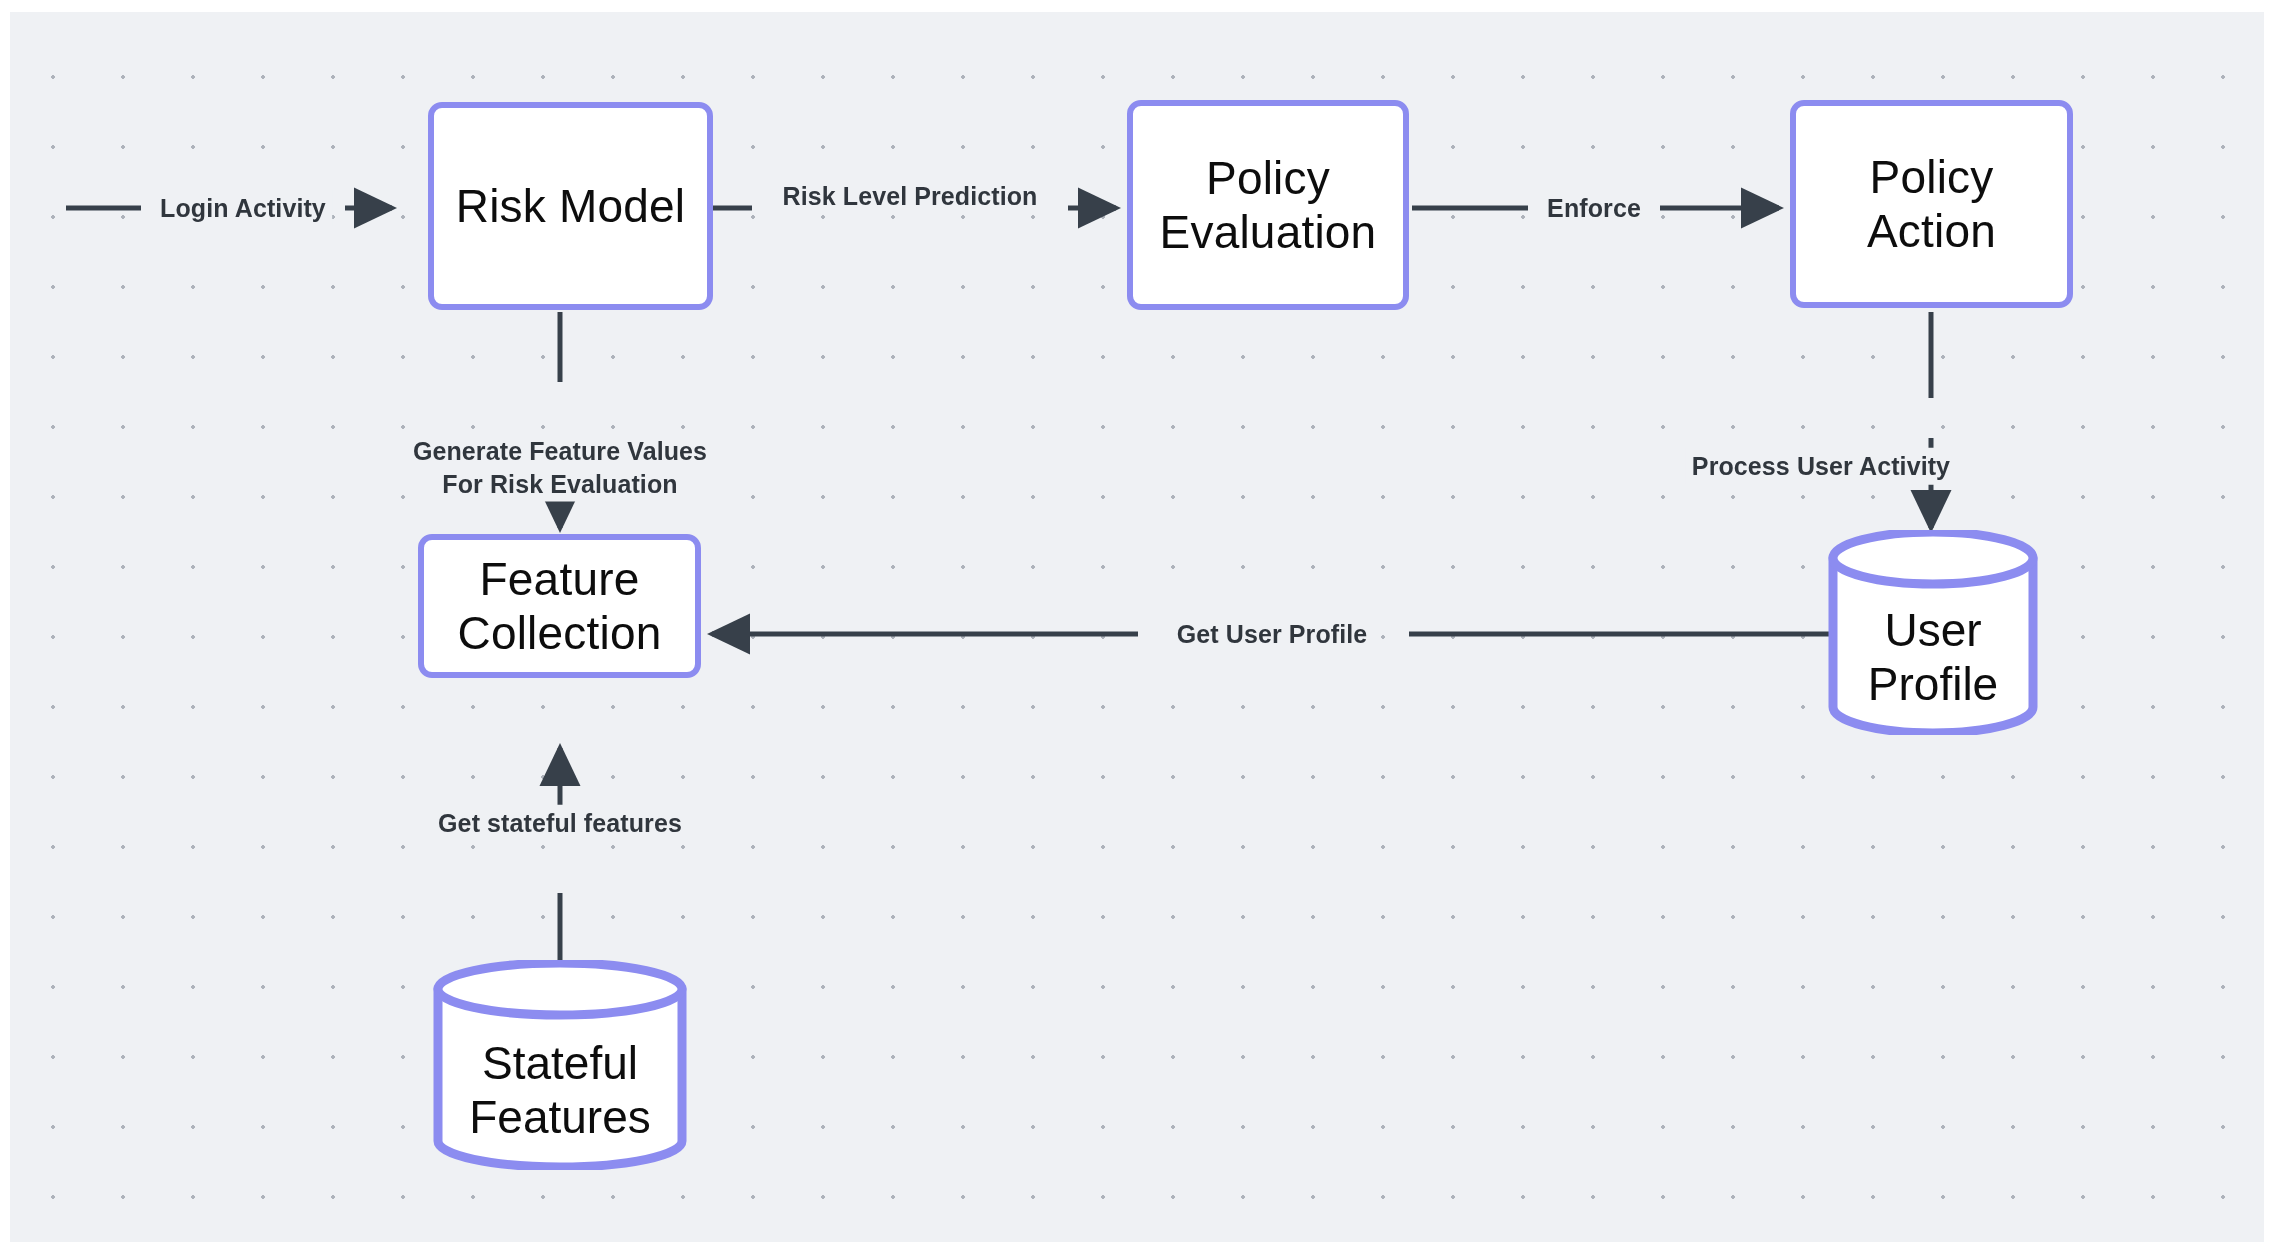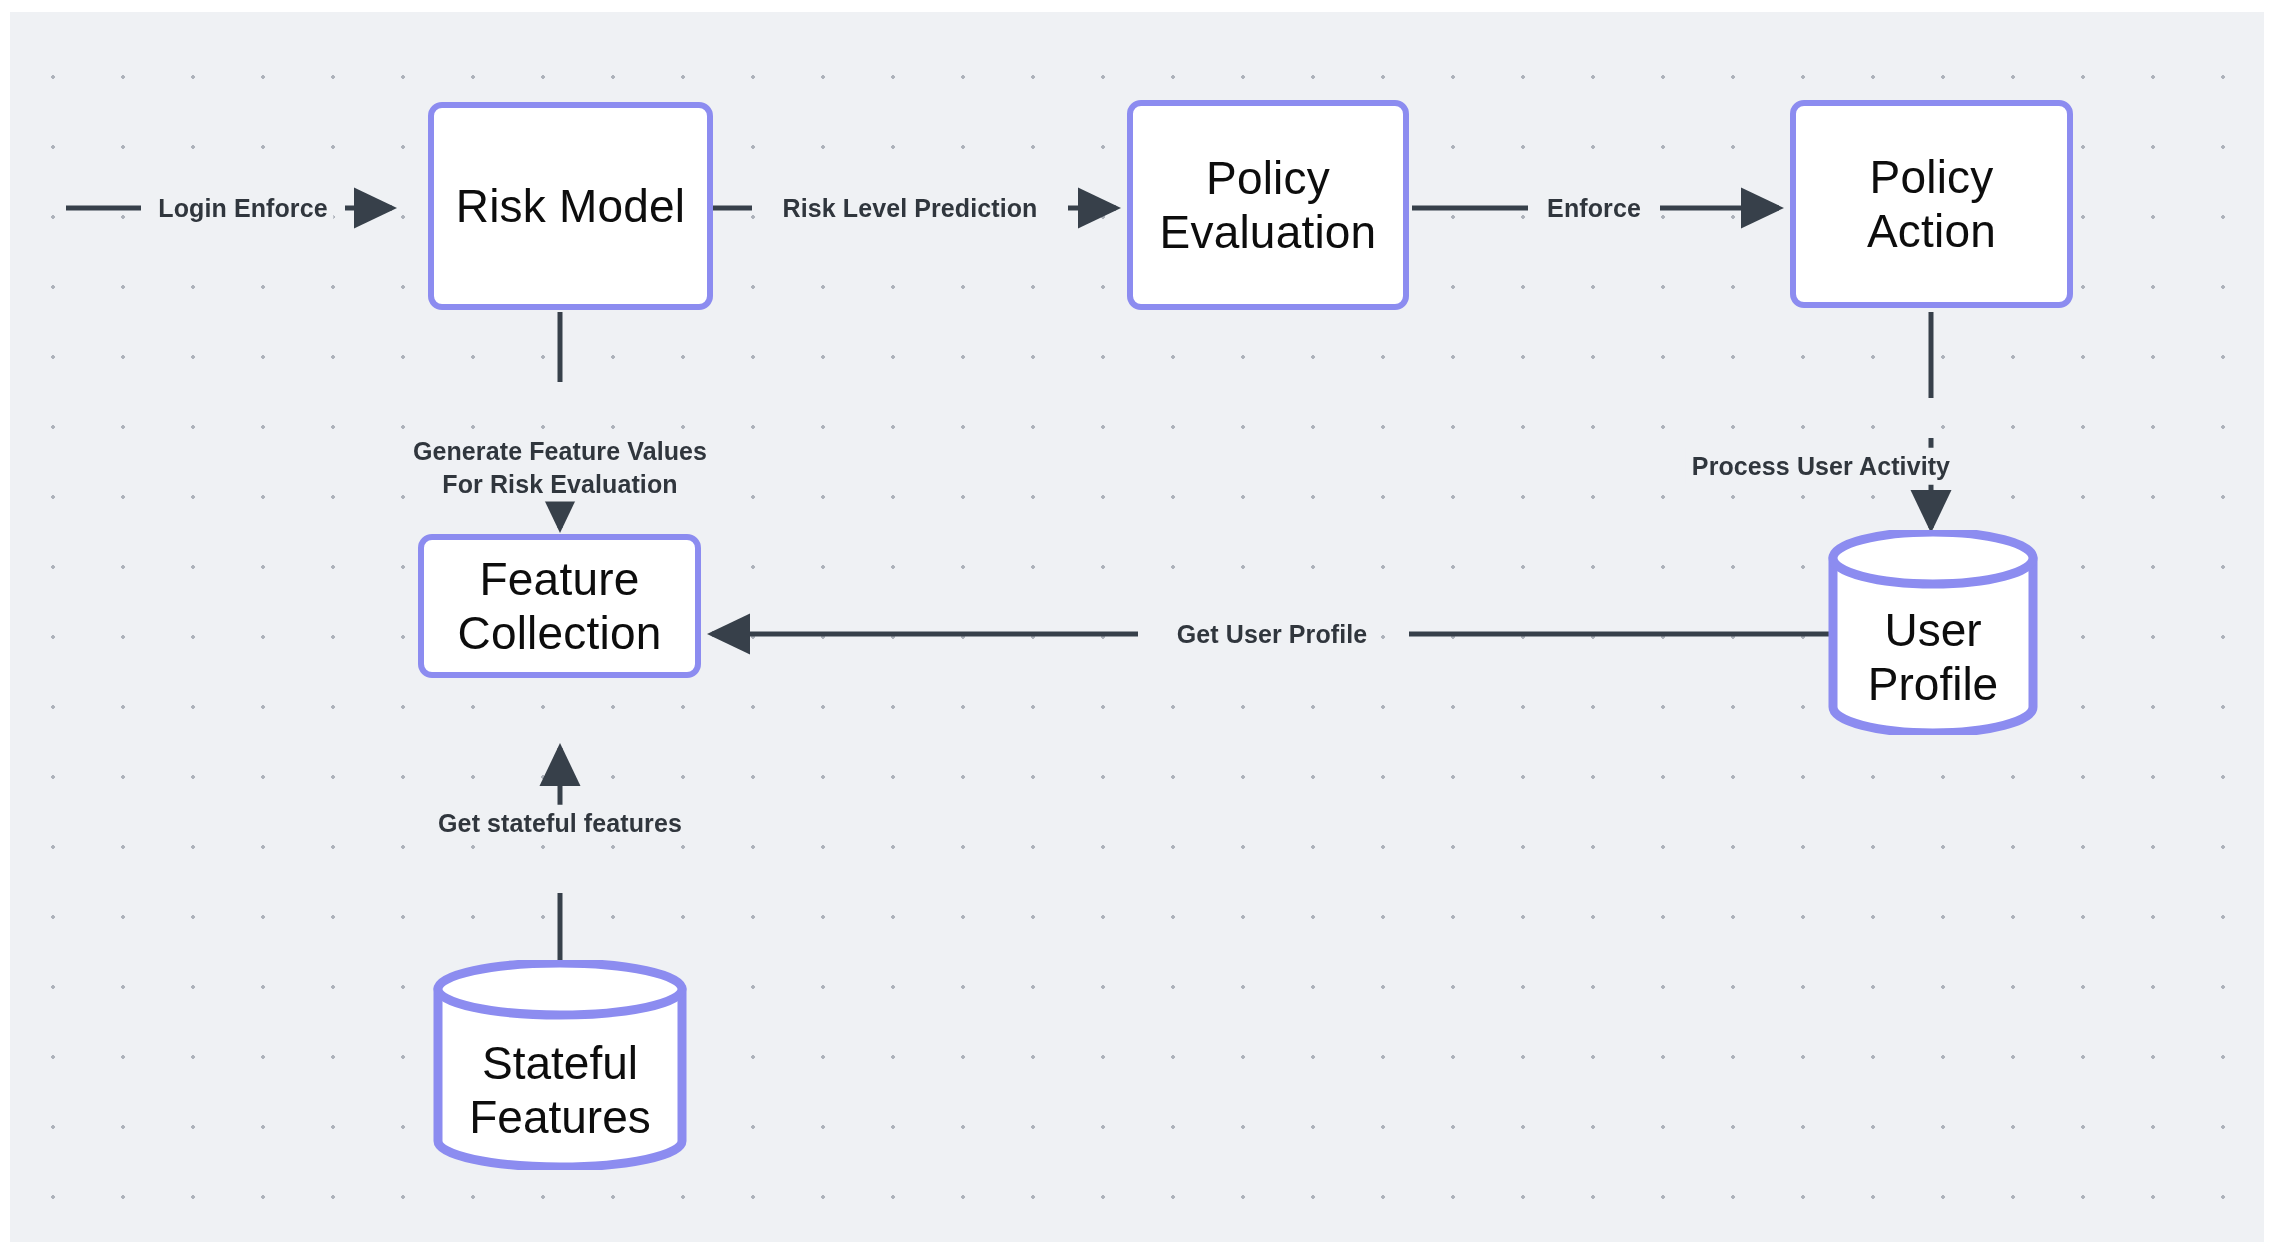--- a/index.html
+++ b/index.html
@@ -178,23 +178,23 @@
 
   <div class="node-cylinder" style="left:433px; top:960px; width:254px; height:210px;">
     <svg width="254" height="210" viewBox="0 0 254 210" xmlns="http://www.w3.org/2000/svg">
       <path d="M 5 29 L 5 181 A 122 26 0 0 0 249 181 L 249 29 Z" fill="#ffffff" stroke="#8c8cf0" stroke-width="9" stroke-linejoin="round"></path>
       <ellipse cx="127" cy="29" rx="122" ry="26" fill="#ffffff" stroke="#8c8cf0" stroke-width="9"></ellipse>
     </svg>
     <div class="cyl-label" style="top:76px;">Stateful
 Features</div>
   </div>
 
-  <div class="edge-label boxed" style="left:243px; top:208px;">Login Enforce</div>
-
-  <div class="edge-label boxed" style="left:910px; top:208px;">Risk Level Prediction</div>
+  <div class="edge-label boxed" style="left:243px; top:208px;">Login Activity</div>
+
+  <div class="edge-label boxed" style="left:910px; top:196px;">Risk Level Prediction</div>
 
   <div class="edge-label boxed" style="left:1594px; top:208px;">Enforce</div>
 
   <div class="edge-label boxed" style="left:560px; top:420px;margin-top:47px;">Generate Feature Values
 For Risk Evaluation</div>
 
   <div class="edge-label boxed" style="left:1821px; top:418px;margin-top:48px;">Process User Activity</div>
 
   <div class="edge-label boxed" style="left:1272px; top:634px;">Get User Profile</div>
 

